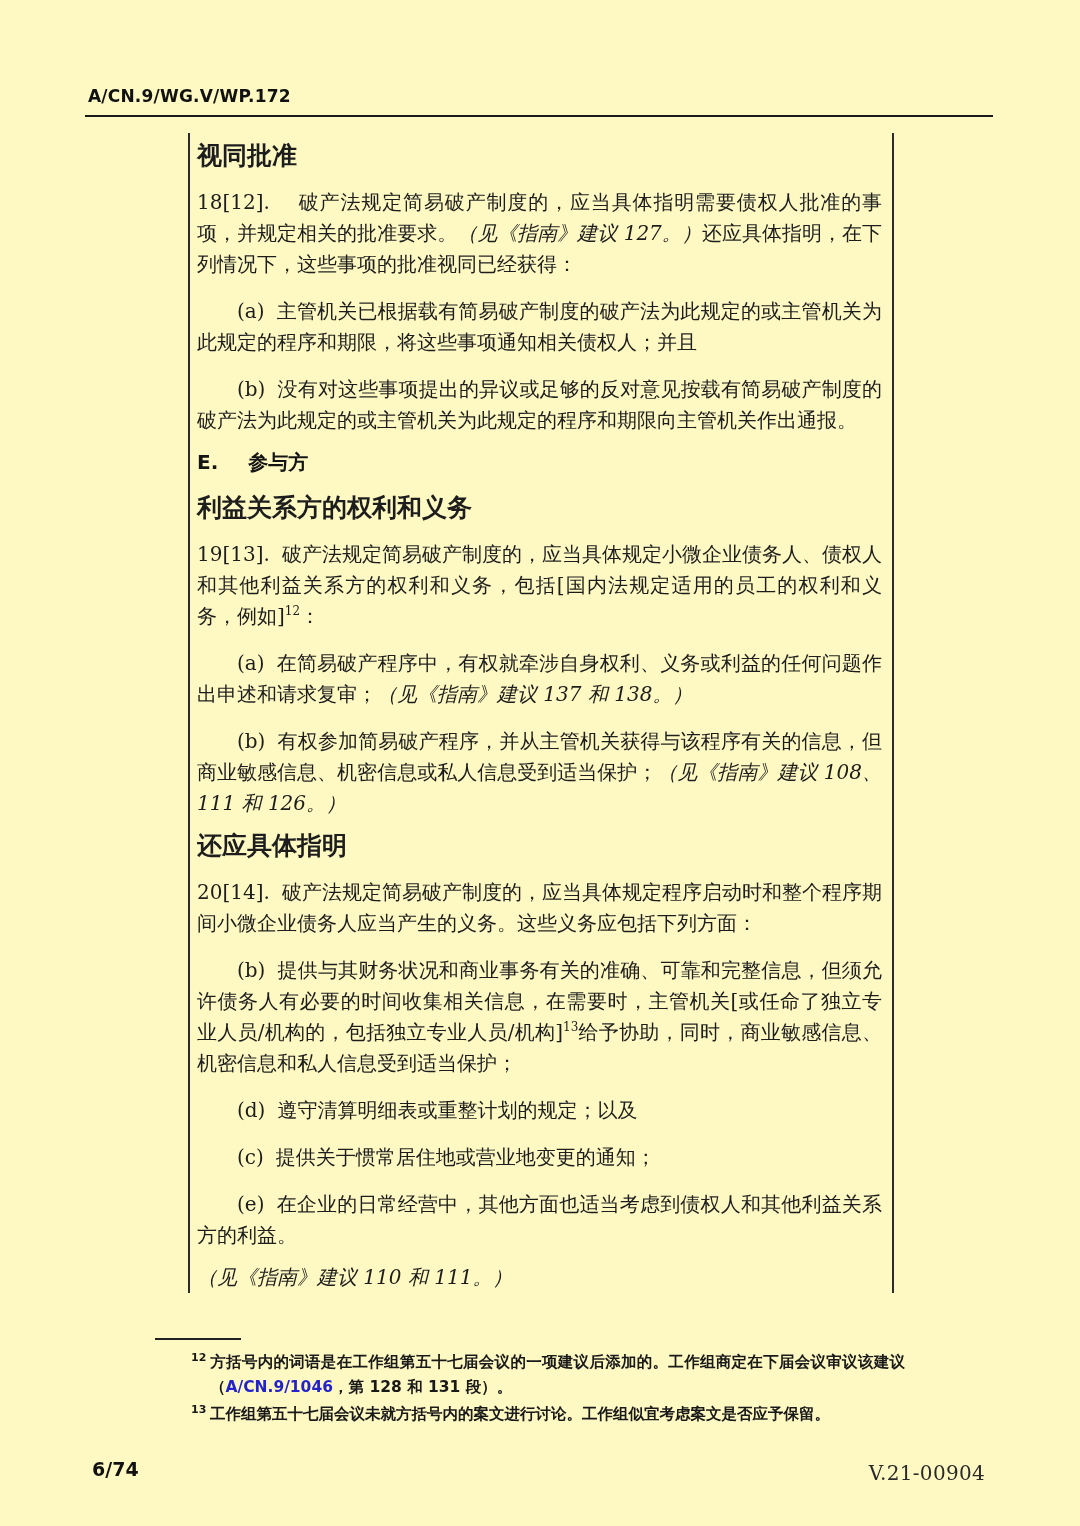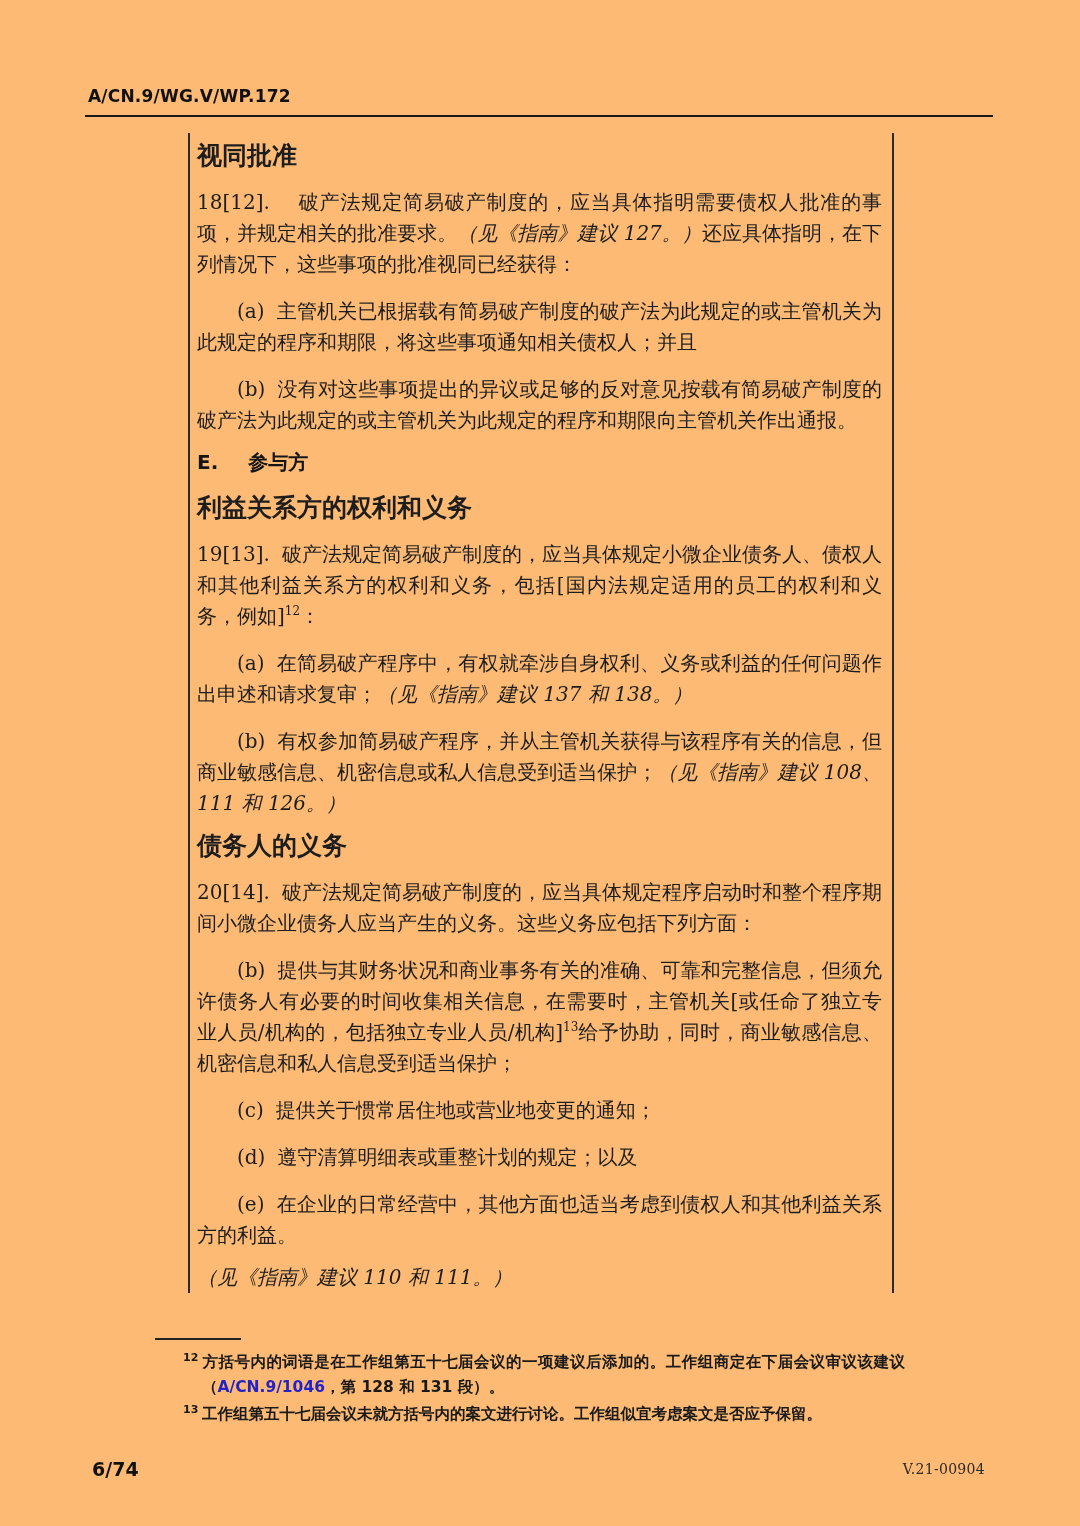--- a/index.html
+++ b/index.html
@@ -1,19 +1,19 @@
 <!DOCTYPE html>
 <html lang="zh"><head>
 <meta charset="utf-8">
 <style>
   html,body{margin:0;padding:0;background:#ddd;}
   .page{
     position:relative;
     width:1080px;height:1526px;
-    background:#fdba74;
+    background:#fef9c3;
     font-family:"DejaVu Serif","Liberation Serif",serif;
     color:#1d1d1d;
     overflow:hidden;
     margin:0 auto;
   }
   
   .doc-symbol{
     position:absolute;left:88px;top:86px;
     font-family:"DejaVu Sans","Liberation Sans",sans-serif;
     font-weight:bold;font-size:17px;letter-spacing:.2px;color:#111;
@@ -44,35 +44,35 @@
   sup.fnref{font-size:12px;line-height:0;vertical-align:super;}
   .final-cite{font-style:italic;margin:2px 0 0;}
   
   .fn-sep{position:absolute;left:155px;top:1338px;width:86px;height:2px;background:#222;}
   .footnotes{
     position:absolute;left:183px;top:1350px;width:722px;
     font-family:"DejaVu Sans","Liberation Sans",sans-serif;
     font-weight:600;font-size:15.5px;line-height:25px;color:#191919;
     text-align:justify;
   }
-  .fn{padding-left:19px;margin-bottom:2px;}
+  .fn{padding-left:19px;margin-bottom:2px;margin-left:8px;}
   .fn sup{
     display:inline-block;margin-left:-19px;width:19px;
     font-size:11px;vertical-align:super;line-height:0;font-weight:600;
   }
   .fn-link{color:#2323c8;text-decoration:none;cursor:pointer;}
   
   .footer-page{
     position:absolute;left:92px;top:1458px;
     font-family:"DejaVu Sans","Liberation Sans",sans-serif;
     font-weight:bold;font-size:19px;color:#111;
   }
   .footer-doc{
     position:absolute;right:95px;top:1461px;
-    font-size:14px;color:#2a2a2a;letter-spacing:.3px;
+    font-size:20px;color:#2a2a2a;letter-spacing:.3px;
   }
 </style>
 </head>
 <body>
 
 <div class="page">
 
   <div class="doc-symbol">A/CN.9/WG.V/WP.172</div>
   <div class="header-rule"></div>
 
@@ -93,30 +93,30 @@
 
     <div class="h-serif">利益关系方的权利和义务</div>
 
     <p class="para"><span class="pnum">19[13].</span><span>破产法规定简易破产制度的，应当具体规定小微企业债务人、债权人和其他利益关系方的权利和义务，包括[国内法规定适用的员工的权利和义务，例如]</span><sup class="fnref">12</sup><span>：</span></p>
 
     <p class="para li"><span class="pnum">(a)</span><span>在简易破产程序中，有权就牵涉自身权利、义务或利益的任何问题作出申述和请求复审；</span><span class="cite">（见《指南》建议 137 和 138。）</span></p>
 
     <p class="para li"><span class="pnum">(b)</span><span>有权参加简易破产程序，并从主管机关获得与该程序有关的信息，但商业敏感信息、机密信息或私人信息受到适当保护；</span><span class="cite">（见《指南》建议 108、111 和 126。）</span></p>
 
 
-    <div class="h-serif">债务人的义务</div>
+    <div class="h-serif">还应具体指明</div>
 
     <p class="para"><span class="pnum">20[14].</span><span>破产法规定简易破产制度的，应当具体规定程序启动时和整个程序期间小微企业债务人应当产生的义务。这些义务应包括下列方面：</span></p>
 
 
     <p class="para li"><span class="pnum">(b)</span><span>提供与其财务状况和商业事务有关的准确、可靠和完整信息，但须允许债务人有必要的时间收集相关信息，在需要时，主管机关[或任命了独立专业人员/机构的，包括独立专业人员/机构]</span><sup class="fnref">13</sup><span>给予协助，同时，商业敏感信息、机密信息和私人信息受到适当保护；</span></p>
 
+    <p class="para li"><span class="pnum">(d)</span><span>遵守清算明细表或重整计划的规定；以及</span></p>
+
     <p class="para li"><span class="pnum">(c)</span><span>提供关于惯常居住地或营业地变更的通知；</span></p>
-
-    <p class="para li"><span class="pnum">(d)</span><span>遵守清算明细表或重整计划的规定；以及</span></p>
 
     <p class="para li"><span class="pnum">(e)</span><span>在企业的日常经营中，其他方面也适当考虑到债权人和其他利益关系方的利益。</span></p>
 
     <p class="final-cite">（见《指南》建议 110 和 111。）</p>
 
   </div>
 
   <div class="fn-sep"></div>
 
   <div class="footnotes">

